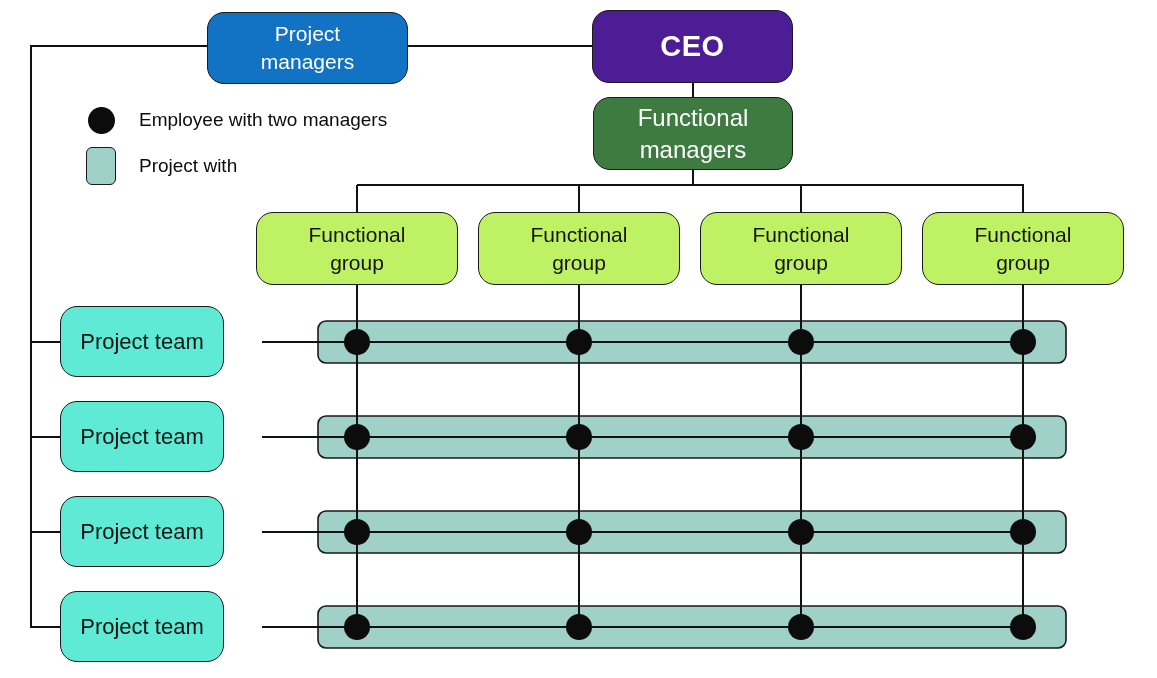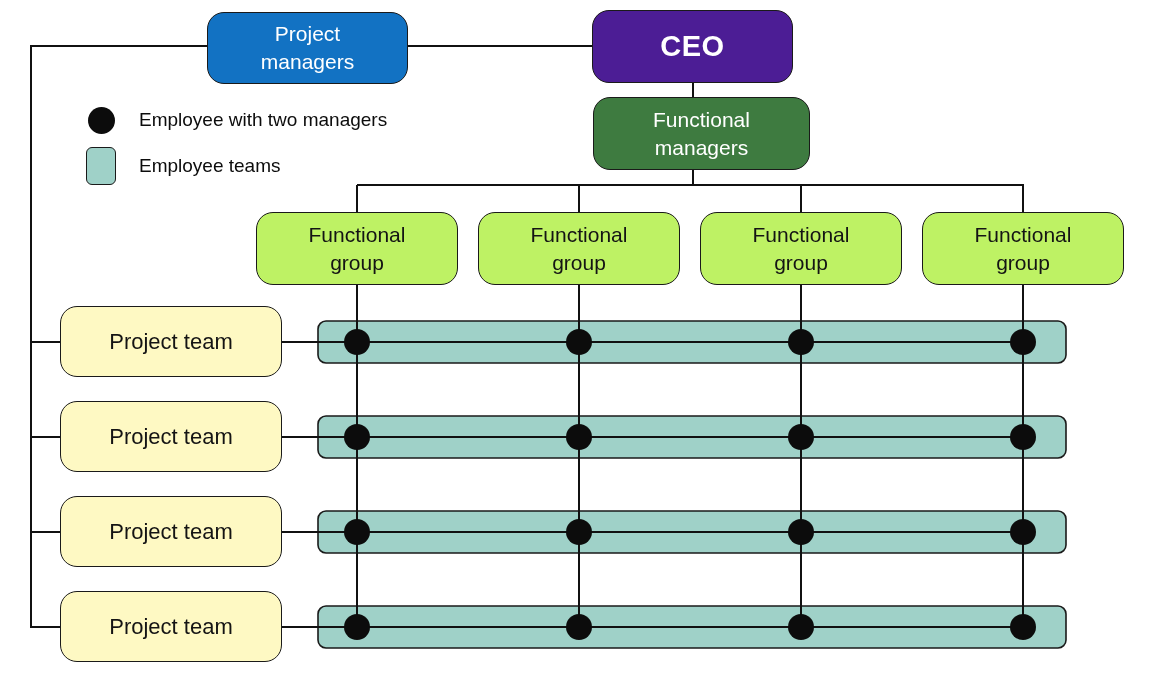--- a/index.html
+++ b/index.html
@@ -11,26 +11,26 @@
   .node{
     position:absolute;display:flex;align-items:center;justify-content:center;
     text-align:center;border:1.6px solid #1a1a1a;border-radius:17px;
     box-sizing:border-box;line-height:1.32;
   }
   .node .lbl{display:block;}
   .pm{left:207px;top:12px;width:201px;height:72px;background:#1272C3;color:#fff;font-size:21px;}
   .pm .lbl{max-width:120px;}
   .ceo{left:592px;top:10px;width:201px;height:73px;background:#4c1d95;color:#fff;
        font-size:29px;font-weight:bold;letter-spacing:.5px;}
-  .fm{left:593px;top:97px;width:217px;height:73px;background:#3E7B40;color:#fff;font-size:21px;}
+  .fm{left:593px;top:97px;width:200px;height:73px;background:#3E7B40;color:#fff;font-size:24px;}
   .fm .lbl{max-width:130px;}
   .fg{top:212px;width:202px;height:73px;background:#bef264;color:#141414;font-size:21px;}
   .fg .lbl{max-width:120px;}
   .fg1{left:256px;} .fg2{left:478px;} .fg3{left:700px;} .fg4{left:922px;}
-  .pt{left:60px;width:222px;height:71px;background:#fef9c3;color:#141414;font-size:22px;}
+  .pt{left:60px;width:164px;height:71px;background:#5eead4;color:#141414;font-size:22px;}
   .pt1{top:306px;} .pt2{top:401px;} .pt3{top:496px;} .pt4{top:591px;}
   #legend{position:absolute;left:85px;top:100px;}
   .legend-row{display:flex;align-items:center;height:40px;}
   .legend-row + .legend-row{margin-top:6px;}
   .sym-cell{width:32px;display:flex;align-items:center;justify-content:center;}
   .legend-dot{width:27px;height:27px;border-radius:50%;background:#0c0c0c;}
   .legend-swatch{width:30px;height:38px;border-radius:6px;background:#9FD1C8;border:1.4px solid #1a1a1a;box-sizing:border-box;}
   .legend-label{margin-left:22px;font-size:19px;color:#0c0c0c;white-space:nowrap;}
 </style>
 </head>
@@ -132,17 +132,17 @@
     <div class="legend-row">
       <span class="sym-cell">
         <span class="legend-dot"></span>
       </span>
       <span class="legend-label">Employee with two managers</span>
     </div>
     <div class="legend-row">
       <span class="sym-cell">
         <span class="legend-swatch"></span>
       </span>
-      <span class="legend-label">Employee teams</span>
+      <span class="legend-label">Project with</span>
     </div>
   </div>
 
 </div>
 
 </body></html>

